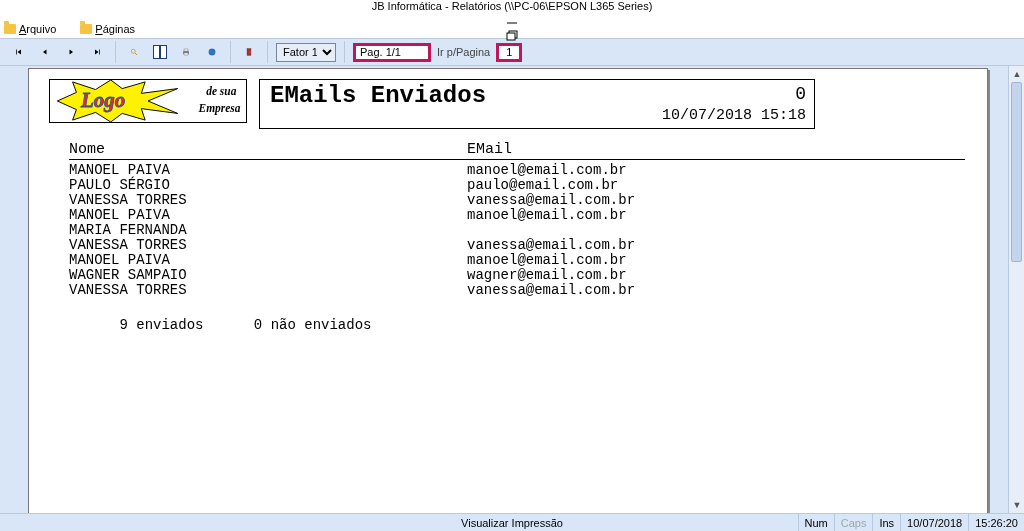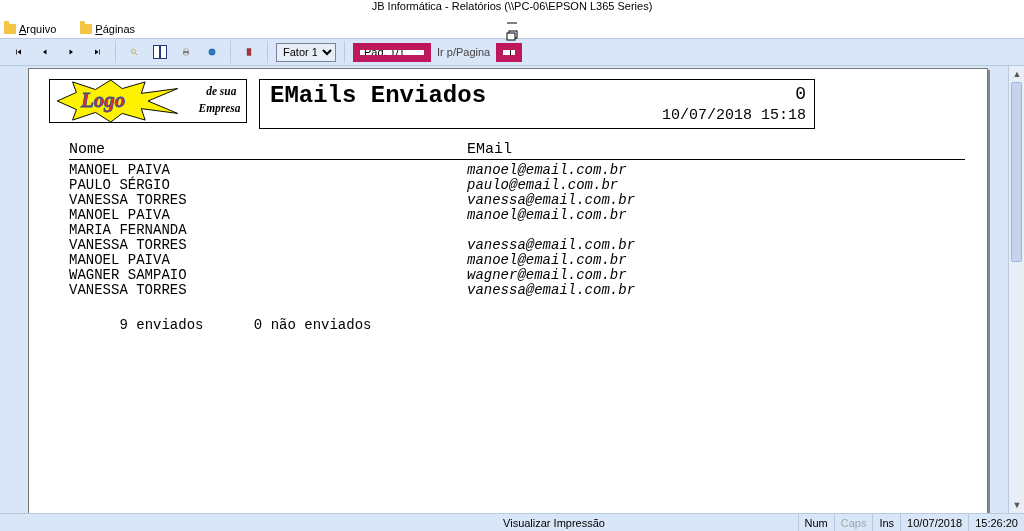--- a/index.html
+++ b/index.html
@@ -84,21 +84,21 @@
   .tselect {
     height: 19px;
     font-size: 11px;
     border: 1px solid #7a8599;
     background: #e8eef8;
     padding: 0 2px;
   }
   .tinput {
     height: 19px;
     font-size: 11px;
-    border: 7px solid #be185d;
+    border: 3px solid #be185d;
     background: #fff;
     padding: 1px 4px;
   }
   .tlabel { font-size: 11px; color: #444; }
   svg.ico { width: 16px; height: 16px; display: block; }
   .book-ico { display:flex; }
   .book-ico .half { width:7px; height:14px; background:#fff; border:1px solid #1e3a7d; }
 
   .content-area {
     position: relative;
@@ -195,21 +195,21 @@
 
   .data-rows {
     position: absolute;
     left: 40px; top: 94px;
     width: 896px;
     font-size: 14px;
     line-height: 15px;
   }
   .row { display: flex; }
   .row .c1 { width: 398px; white-space: pre; }
-  .row .c2 { flex: 1; white-space: pre; font-style: italic; }
+  .row .c2 { flex: 1; white-space: pre; }
 
   .summary {
     position: absolute;
     left: 40px; top: 232px;
     font-size: 14px;
     white-space: pre;
   }
 
   .statusbar {
     height: 18px;
@@ -217,21 +217,20 @@
     border-top: 1px solid #b9c9de;
     display: flex;
     align-items: center;
     font-size: 11px;
     position: relative;
   }
   .status-center {
     position: absolute;
     left: 50%; transform: translateX(-50%);
     color: #000;
-    margin-left: 42px;
   }
   .status-right {
     margin-left: auto;
     display: flex; align-items: stretch;
     height: 100%;
   }
   .status-cell {
     border-left: 1px solid #b9c9de;
     padding: 0 6px;
     display: flex; align-items: center;

